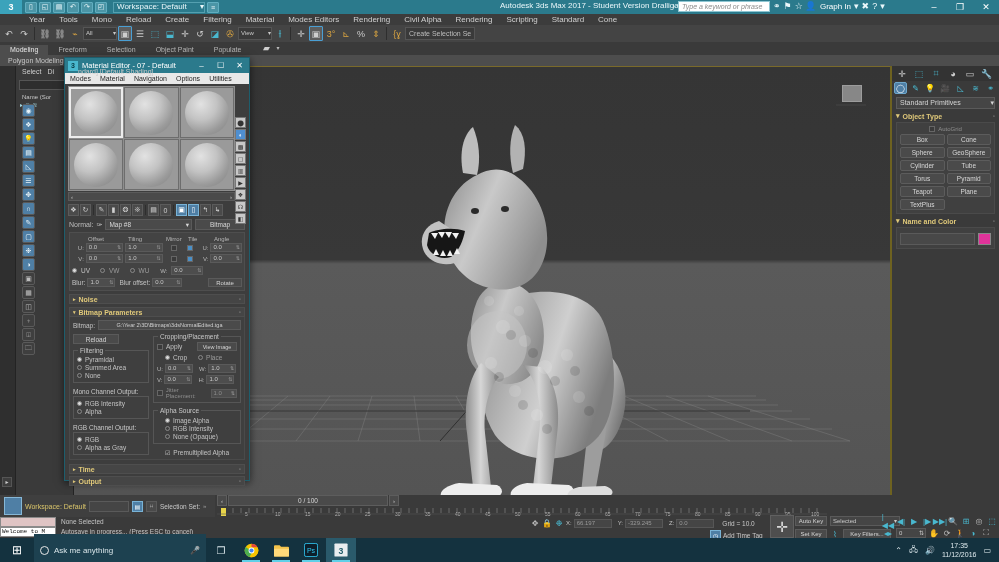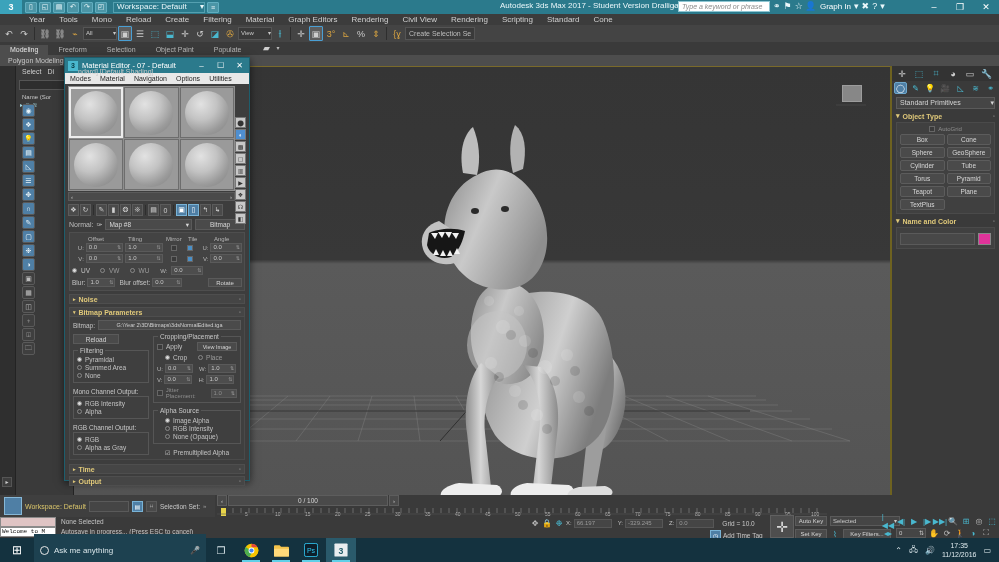--- a/index.html
+++ b/index.html
@@ -273,23 +273,23 @@
   </div>
 
   <div class="menubar">
     <div class="mi">Year</div>
     <div class="mi">Tools</div>
     <div class="mi">Mono</div>
     <div class="mi">Reload</div>
     <div class="mi">Create</div>
     <div class="mi">Filtering</div>
     <div class="mi">Material</div>
-    <div class="mi">Graph Editors</div>
+    <div class="mi">Modes Editors</div>
     <div class="mi">Rendering</div>
-    <div class="mi">Civil View</div>
+    <div class="mi">Civil Alpha</div>
     <div class="mi">Rendering</div>
     <div class="mi">Scripting</div>
     <div class="mi">Standard</div>
     <div class="mi">Cone</div>
   </div>
 
   <div class="maintb">
     <div class="tbbtn">↶</div>
     <div class="tbbtn">↷</div>
     <div class="tbsep"></div>

